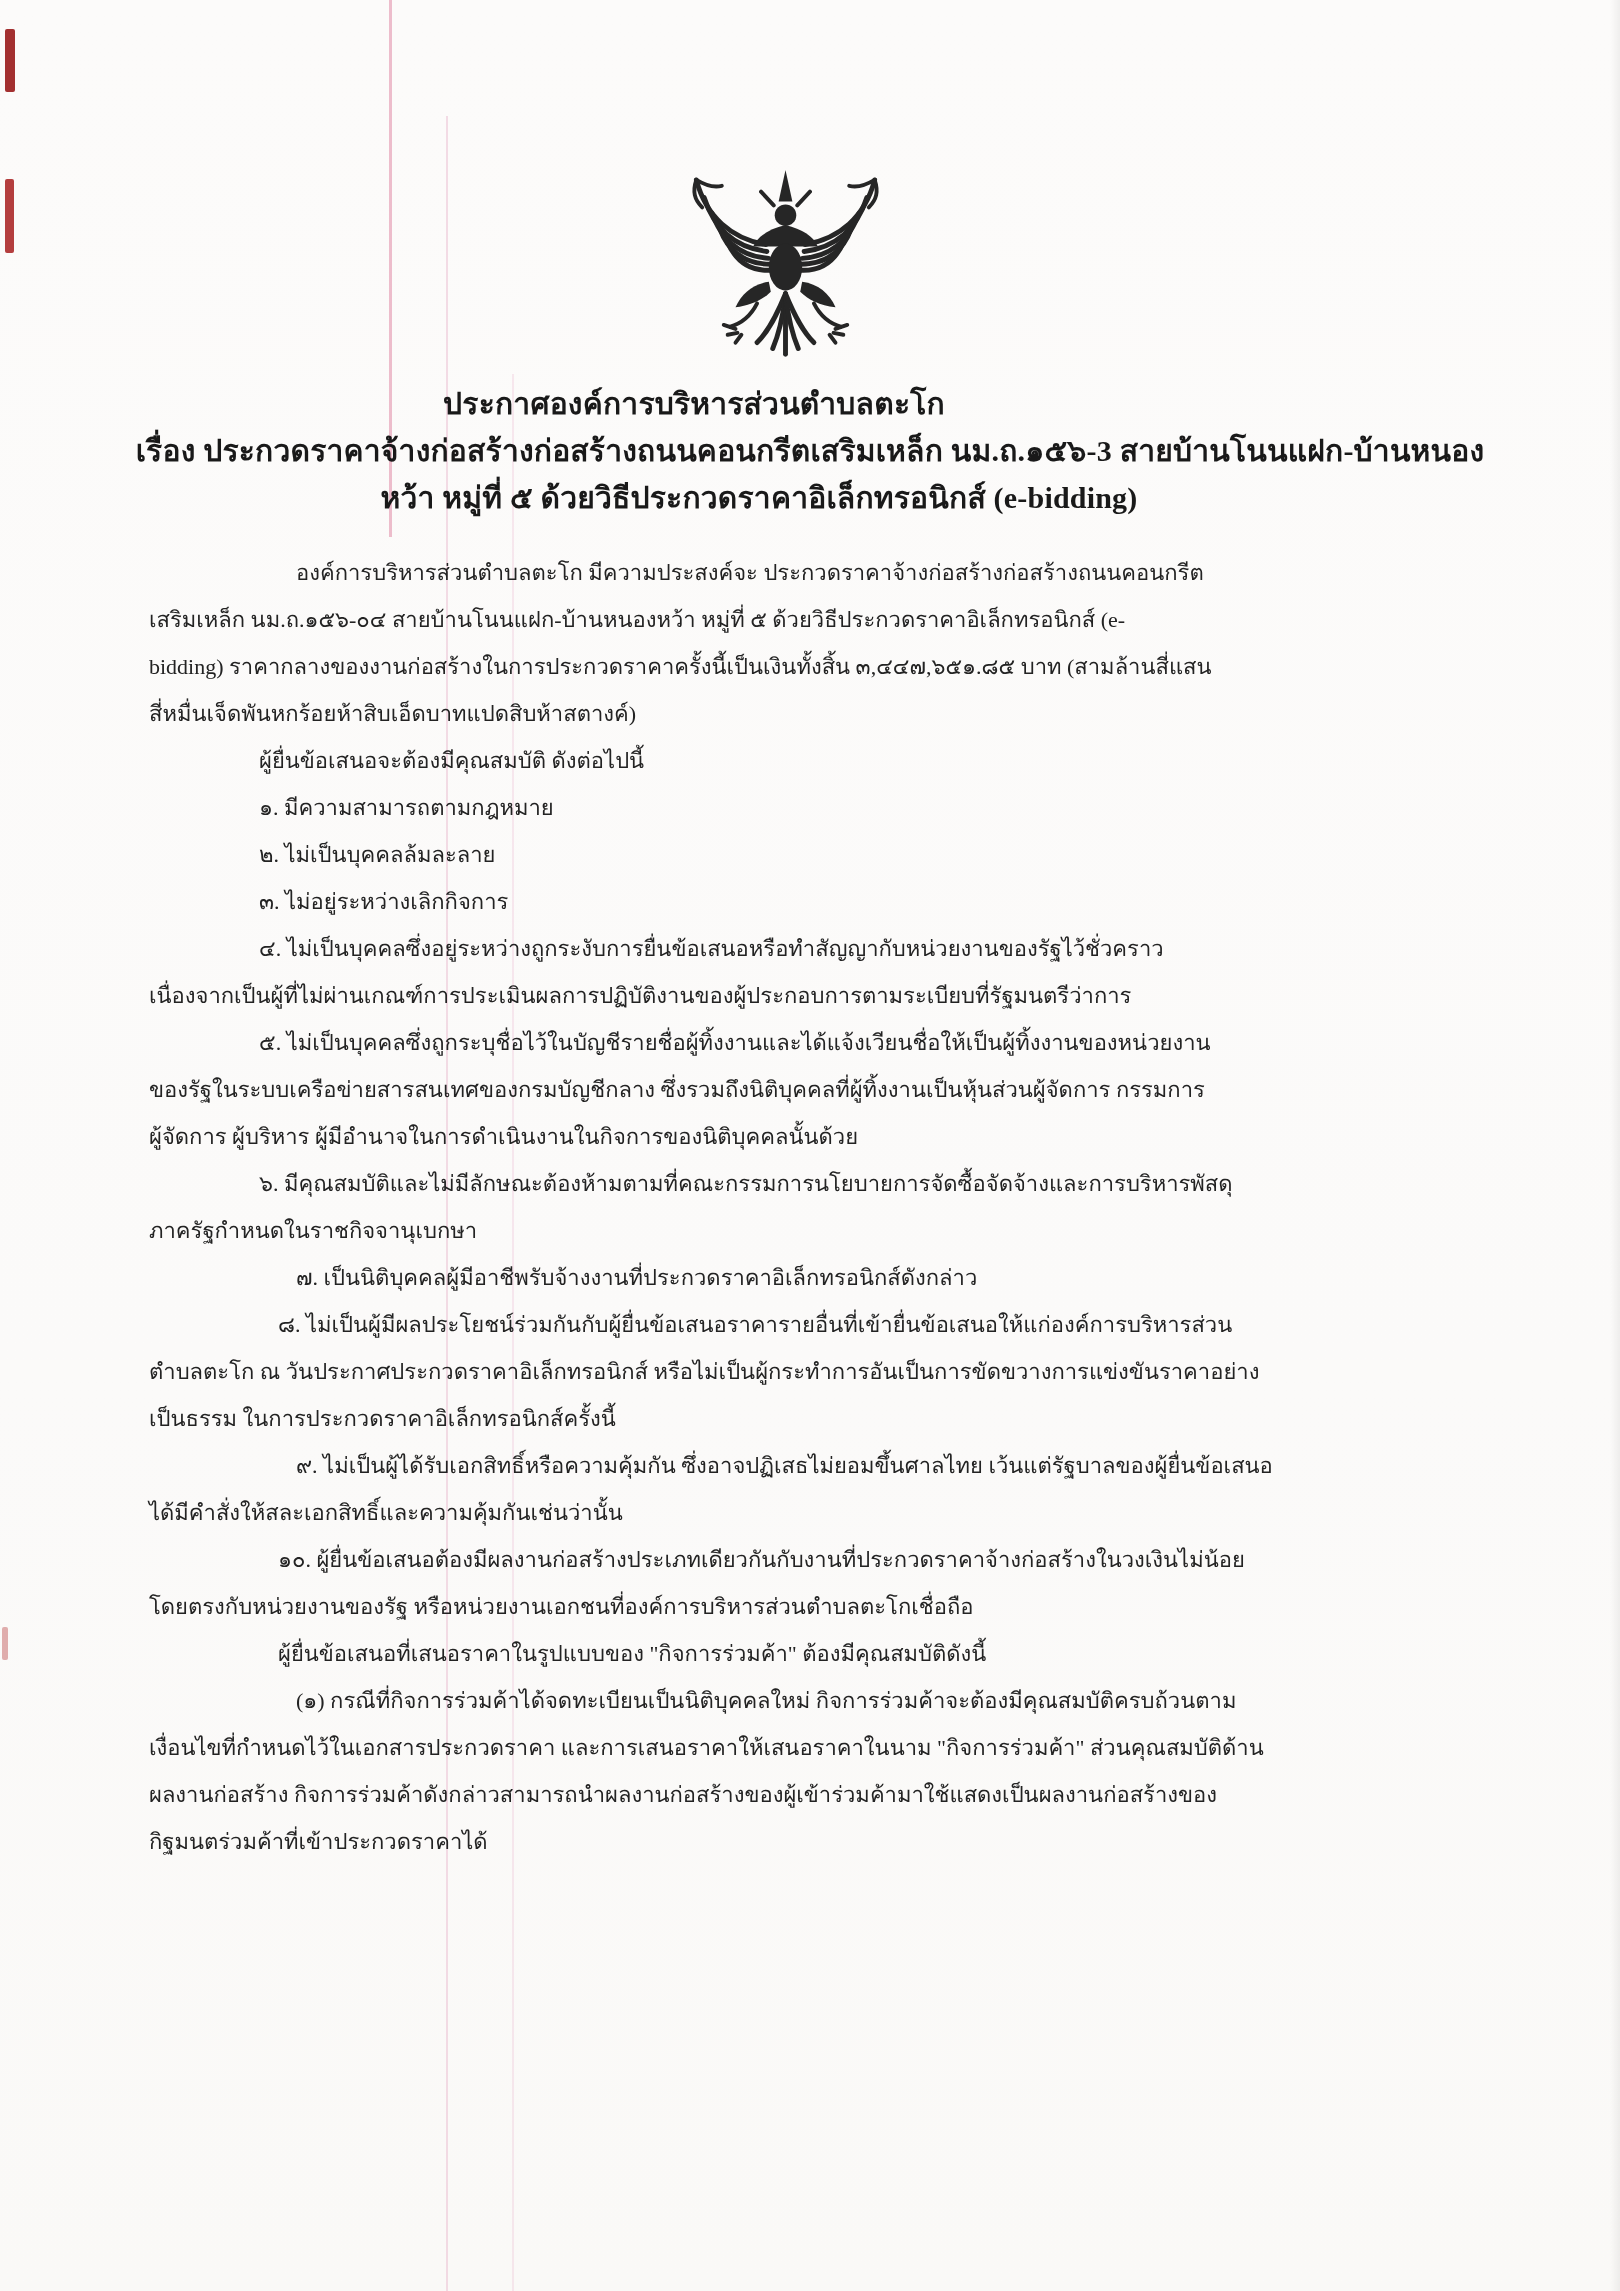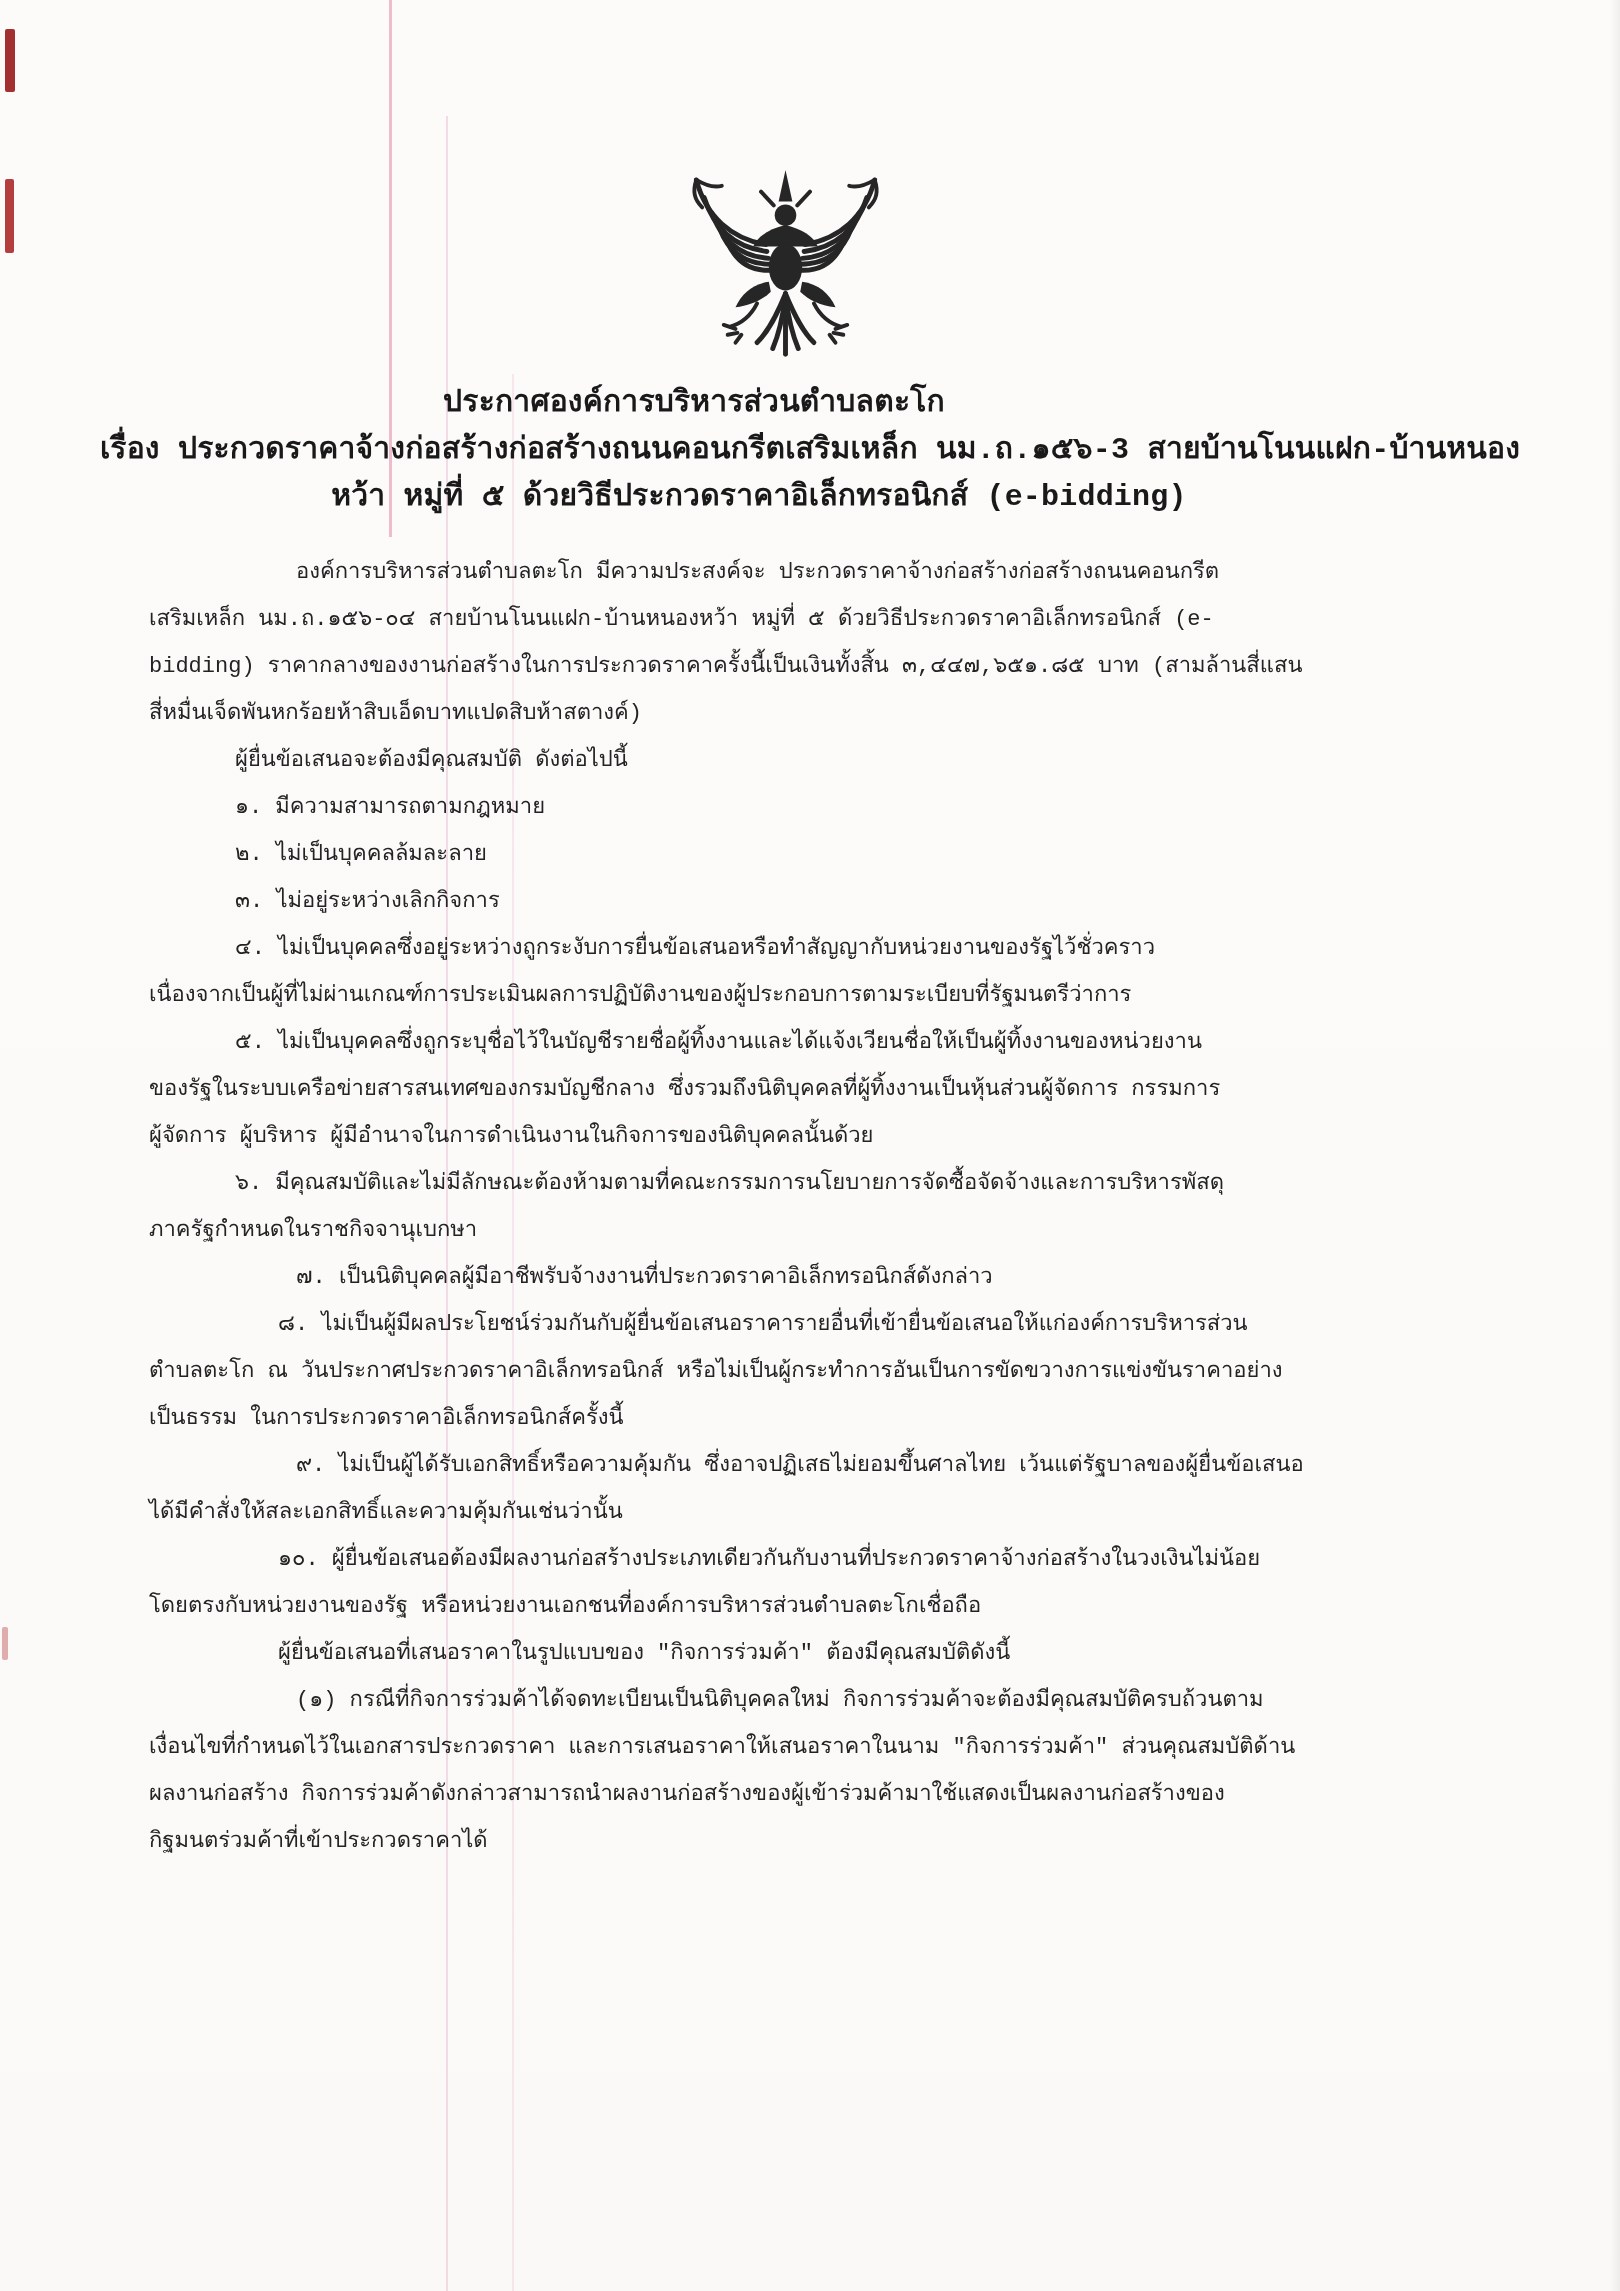--- a/index.html
+++ b/index.html
@@ -1,21 +1,21 @@
 <!DOCTYPE html>
 <html lang="th"><head>
 <meta charset="utf-8">
 <style>
   html,body{margin:0;padding:0;background:#f6f5f4;}
   .page{
     position:relative;
     width:1620px;height:2292px;
     background:linear-gradient(180deg,#fcfbfa 0%,#fbfaf9 60%,#faf9f7 100%);
     overflow:hidden;
-    font-family:Liberation Mono, monospace;
+    font-family:Liberation Serif, serif;
     color:#1f1f1f;
   }
   
   .scanline{position:absolute;pointer-events:none;}
   .scanline.a{left:389px;top:0;width:2.9px;height:537px;background:rgba(221,128,158,0.50);}
   .scanline.b{left:446px;top:116px;width:2px;height:2176px;background:rgba(229,168,194,0.38);}
   .scanline.c{left:512px;top:374px;width:2px;height:1917px;background:rgba(236,190,211,0.32);}
   .edgemark{position:absolute;border-radius:2px;}
   .edgemark.m1{left:4.9px;top:29px;width:9.8px;height:63px;background:#a33030;}
   .edgemark.m2{left:4.9px;top:179px;width:8.8px;height:74px;background:#b43e3e;}
@@ -30,21 +30,21 @@
     color:#191919;letter-spacing:0.2px;
   }
   .title-block .t1{transform:translateX(-116px);}
   .title-block .t3{transform:translateX(-51px);}
 
   .body-block{
     position:absolute;left:149px;top:549px;width:1374px;
     font-size:22px;line-height:47px;color:#232323;
   }
   .ln{white-space:nowrap;}
-  .ind-sm{margin-left:86px;}
+  .ind-sm{margin-left:110px;}
   .ind-md{margin-left:129px;}
   .ind-lg{margin-left:147px;}
 </style>
 </head>
 <body>
 
 <div class="page">
 
   <div class="scanline a"></div>
   <div class="scanline b"></div>

